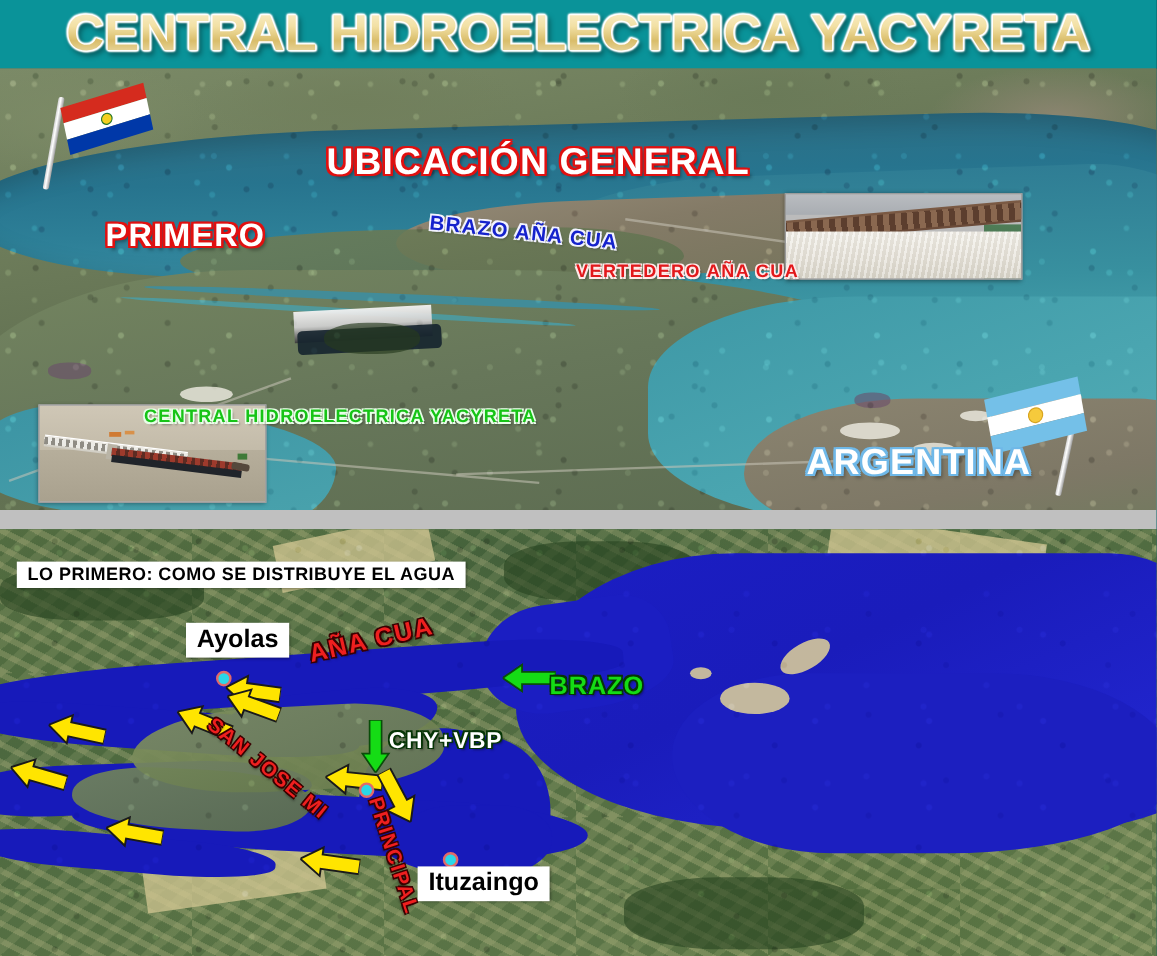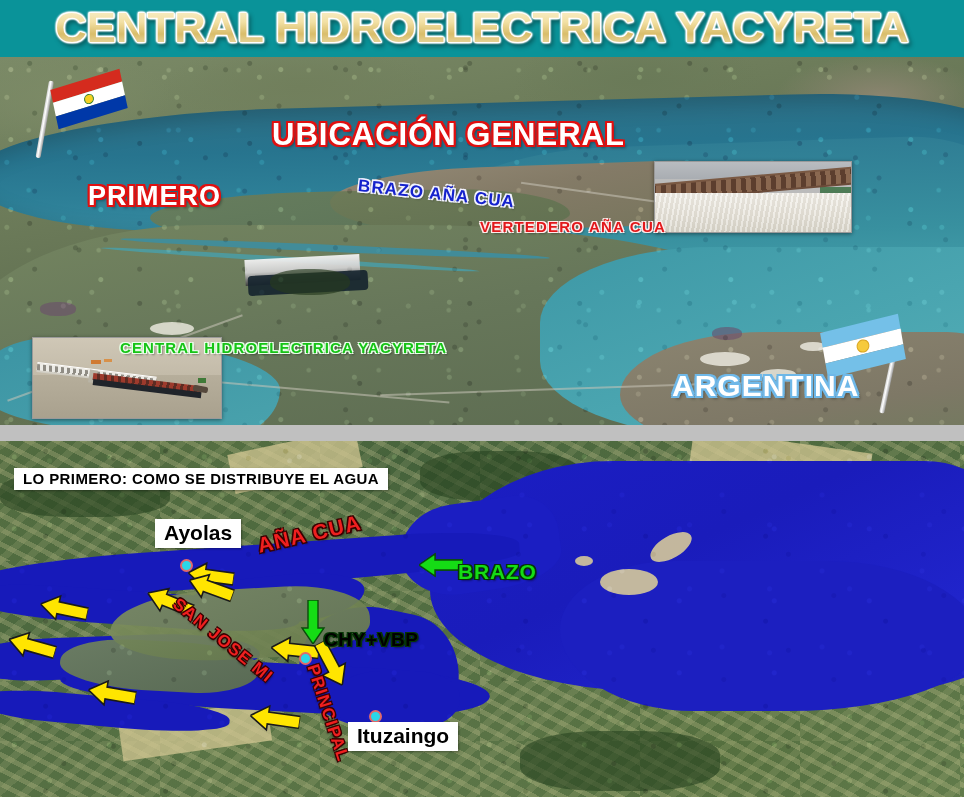--- a/index.html
+++ b/index.html
@@ -422,25 +422,24 @@
   }
   .lbl-vbac{
     position:absolute; left:458px; top:560px; font-size:21px; font-weight:bold;
     letter-spacing:.8px; color:#15dc15; white-space:nowrap;
     text-shadow:-1.4px -1.4px 0 #063506, 1.4px -1.4px 0 #063506,
                 -1.4px 1.4px 0 #063506, 1.4px 1.4px 0 #063506,
                 2px 2px 2px rgba(0,0,0,.4);
   }
   .lbl-chyvbp{
     position:absolute; left:324px; top:607px; font-size:19px; font-weight:bold;
-    letter-spacing:.6px; color:#000000; white-space:nowrap;
+    letter-spacing:.6px; color:#ffffff; white-space:nowrap;
     text-shadow:-1.4px -1.4px 0 #063506, 1.4px -1.4px 0 #063506,
                 -1.4px 1.4px 0 #063506, 1.4px 1.4px 0 #063506,
                 2px 2px 2px rgba(0,0,0,.4);
-    margin-top:22px;
   }
 
   
   .arrow{ position:absolute; }
   .dot{
     position:absolute; width:13px; height:13px; border-radius:50%;
     background:#2ad7e8; border:2px solid #e06a6a;
   }
 </style>
 </head>

